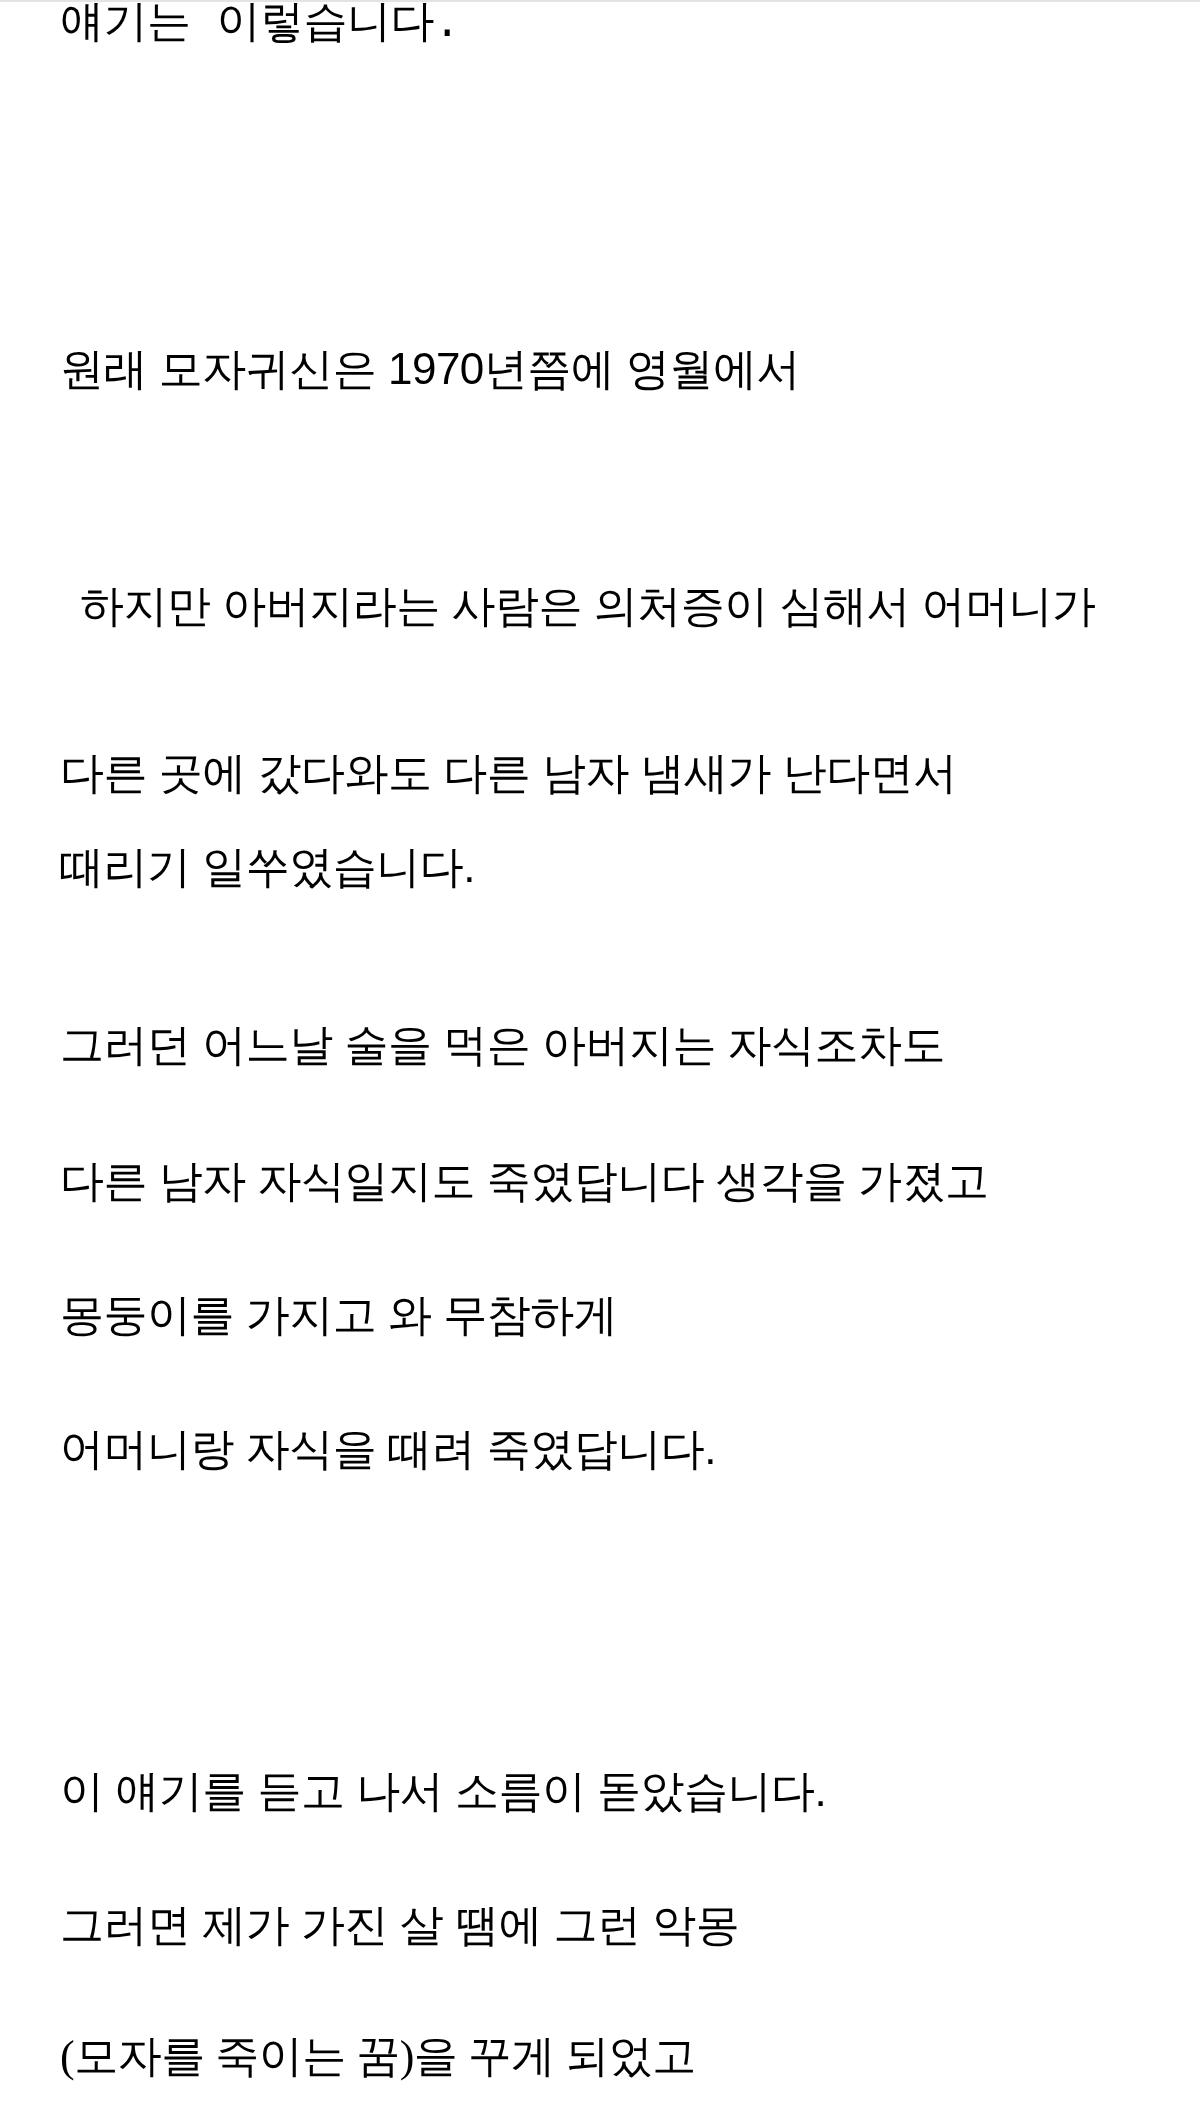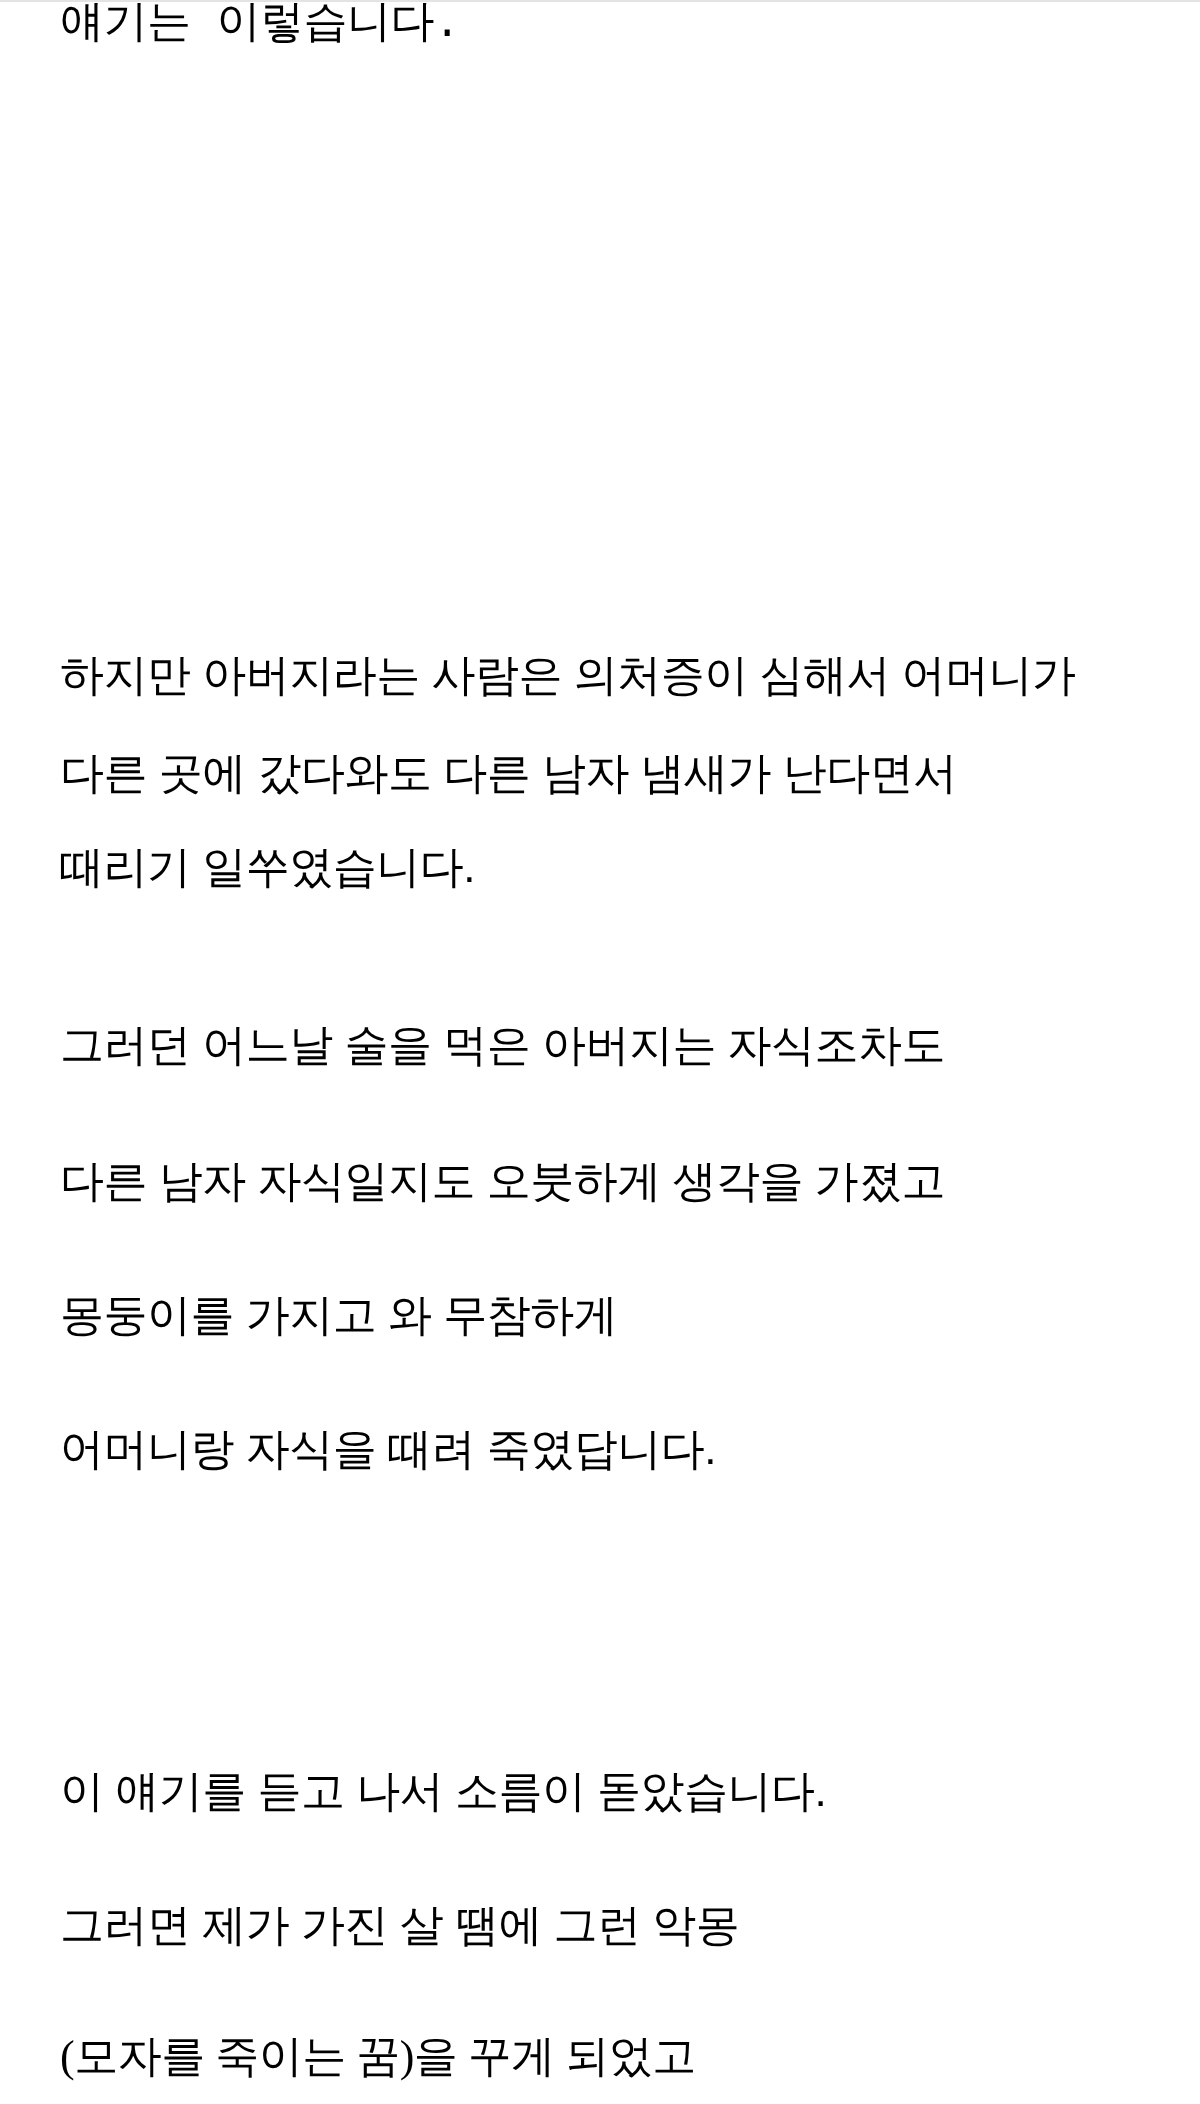--- a/index.html
+++ b/index.html
@@ -32,41 +32,42 @@
     line-height: 44px;
     letter-spacing: -0.5px;
     color: #000000;
     white-space: nowrap;
     font-weight: 400;
   }
   
   .l0  { top: 2px; font-family: Liberation Mono, monospace;    }
   .l1  { top: 347px;  }
   .l2  { top: 485px;  }
-  .l3  { top: 653px;  }
+  .l3  { top: 584px; margin-left: 20px;  }
   .l4  { top: 751px;  }
   .l5  { top: 845px;  }
   .l6  { top: 1023px; }
   .l7  { top: 1159px; }
   .l8  { top: 1293px; }
   .l9  { top: 1427px; }
   .l10 { top: 1769px; }
   .l11 { top: 1903px; }
   .l12 { top: 2035px; font-family: Liberation Serif, serif; }
 </style>
 </head>
 <body>
 
 <div class="page">
   <div class="top-divider"></div>
 
   <p class="text-line l0">얘기는 이렇습니다.</p>
+  <p class="text-line l1">원래 모자귀신은 1970년쯤에 영월에서</p>
   <p class="text-line l3">하지만 아버지라는 사람은 의처증이 심해서 어머니가</p>
   <p class="text-line l4">다른 곳에 갔다와도 다른 남자 냄새가 난다면서</p>
   <p class="text-line l5">때리기 일쑤였습니다.</p>
   <p class="text-line l6">그러던 어느날 술을 먹은 아버지는 자식조차도</p>
-  <p class="text-line l7">다른 남자 자식일지도 오붓하게 생각을 가졌고</p>
+  <p class="text-line l7">다른 남자 자식일지도 죽였답니다 생각을 가졌고</p>
   <p class="text-line l8">몽둥이를 가지고 와 무참하게</p>
   <p class="text-line l10">이 얘기를 듣고 나서 소름이 돋았습니다.</p>
   <p class="text-line l9">어머니랑 자식을 때려 죽였답니다.</p>
   <p class="text-line l11">그러면 제가 가진 살 땜에 그런 악몽</p>
   <p class="text-line l12">(모자를 죽이는 꿈)을 꾸게 되었고</p>
 </div>
 
 </body></html>

